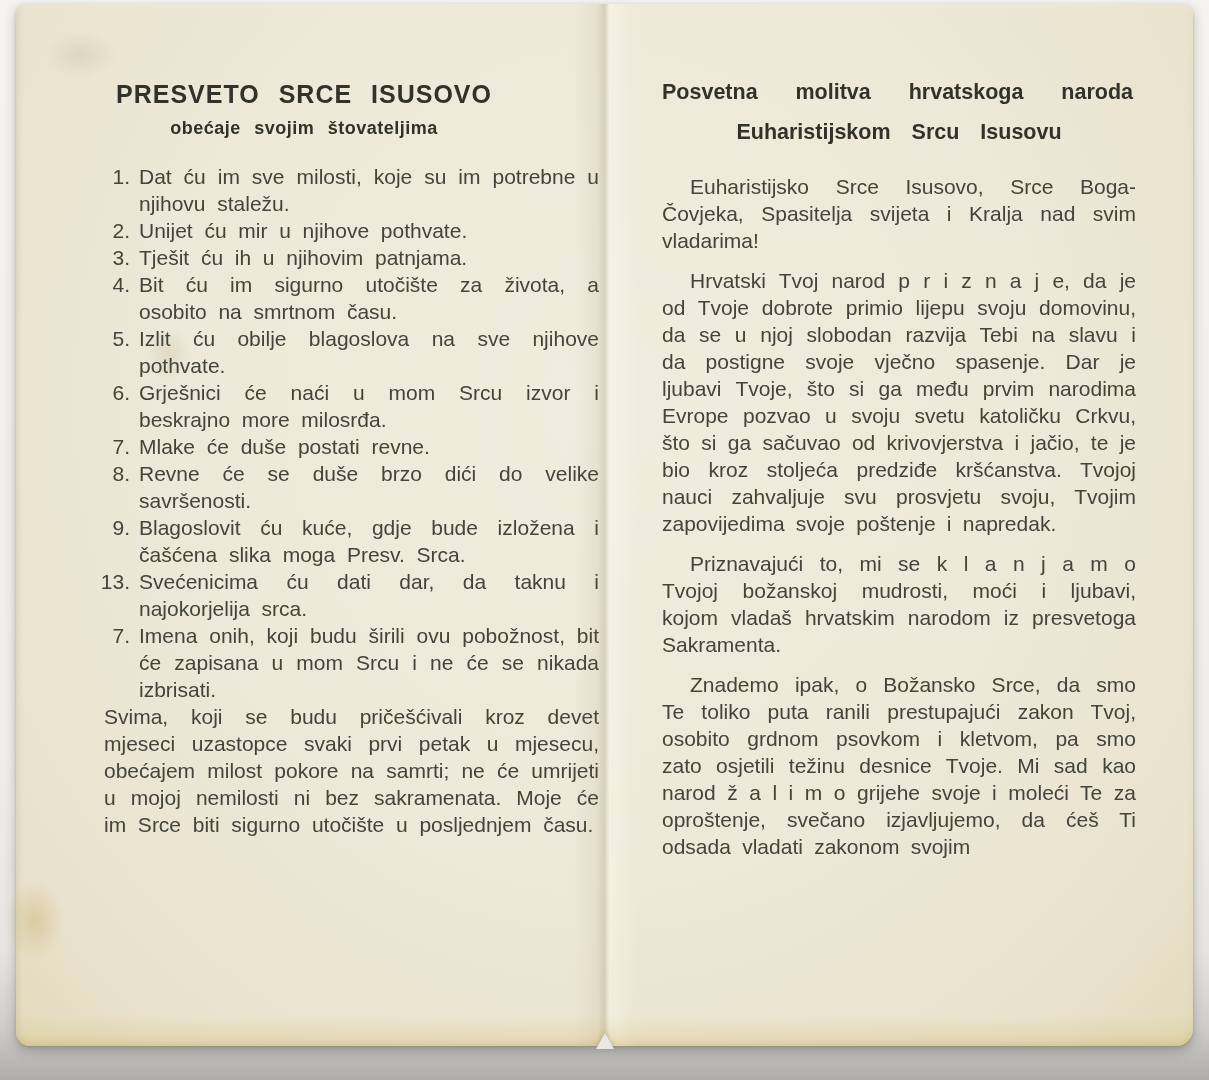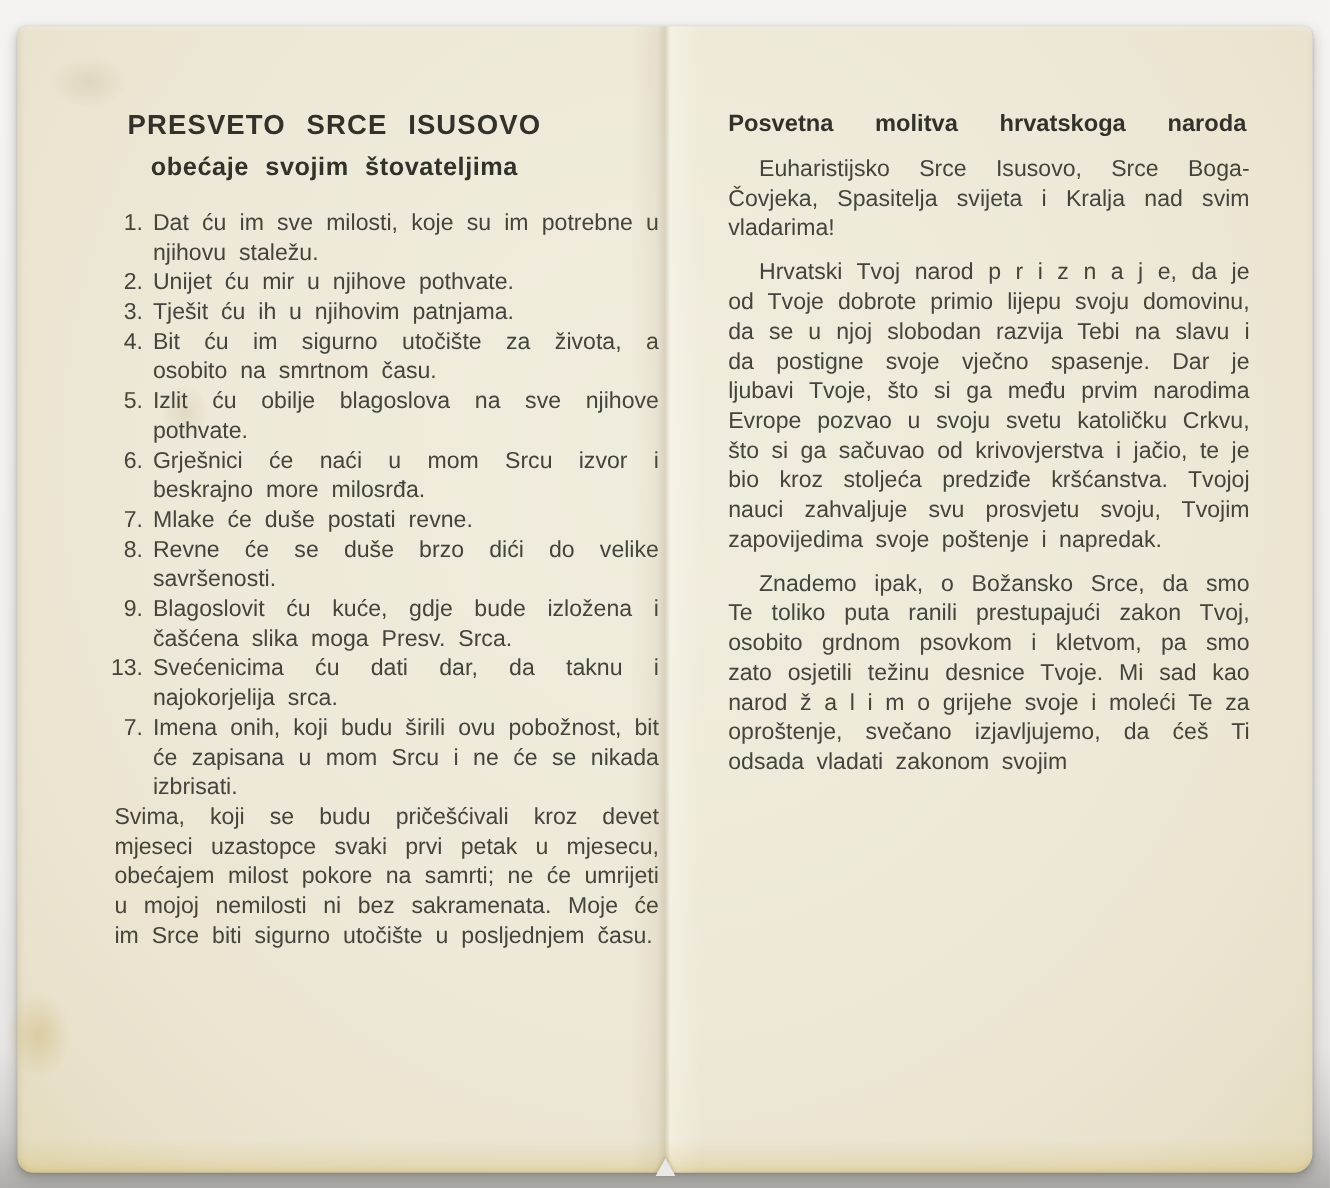--- a/index.html
+++ b/index.html
@@ -2,21 +2,21 @@
 <html lang="hr"><head>
 <meta charset="utf-8">
 <style>
   html,body{margin:0;padding:0;}
   body{
     width:1209px;height:1080px;position:relative;overflow:hidden;
     font-family:"Liberation Sans", sans-serif;
     background:linear-gradient(#f4f3f1 0%, #efeeec 70%, #e6e5e3 88%, #cfcecc 95%, #aeadab 100%);
   }
   .paper{
-    position:absolute;left:16px;top:24px;width:1177px;height:1042px;
+    position:absolute;left:16px;top:4px;width:1177px;height:1042px;
     background:radial-gradient(ellipse at 50% 38%, #f1edde 0%, #ede8d7 55%, #e9e2cd 85%, #e3dabb 100%);
     border-radius:8px 9px 17px 14px;
     box-shadow:0 5px 12px rgba(60,55,40,0.30), 0 1px 3px rgba(60,55,40,0.18),
                inset 0 -4px 9px -4px rgba(170,140,55,0.35),
                inset 0 3px 6px -3px rgba(255,255,250,0.6),
                inset 3px 0 8px -5px rgba(120,100,50,0.25);
   }
   .fold{
     position:absolute;top:0;bottom:0;left:50%;width:64px;transform:translateX(-50%);
     background:linear-gradient(90deg, rgba(0,0,0,0) 0%, rgba(125,105,55,0.08) 38%,
@@ -40,21 +40,21 @@
     background:radial-gradient(closest-side, rgba(160,140,90,0.16), rgba(160,140,90,0));}
   .stain-c{left:130px;top:325px;width:44px;height:52px;
     background:radial-gradient(closest-side, rgba(200,190,160,0.35), rgba(200,190,160,0));}
 
   .page-col{position:absolute;top:76px;color:#45443c;}
   .left-col{left:79px;width:504px;}
   .right-col{left:646px;width:474px;}
 
   .lp-heading{width:418px;text-align:center;margin:0 0 24px 0;}
   .lp-title1{font-size:25px;font-weight:bold;color:#32312a;letter-spacing:1px;word-spacing:11px;margin:0 0 9px 0;}
-  .lp-title2{font-size:23px;font-weight:bold;color:#32312a;letter-spacing:0.5px;word-spacing:8px;margin:0;}
+  .lp-title2{font-size:18px;font-weight:bold;color:#32312a;letter-spacing:0.5px;word-spacing:8px;margin:0;}
 
   .promise{display:flex;font-size:21px;line-height:27px;}
   .promise .num{flex:0 0 35px;text-align:right;}
   .promise .txt{flex:1;margin-left:9px;text-align:justify;word-spacing:0.28em;}
 
   .rp-title1{font-size:21.5px;font-weight:bold;color:#32312a;margin:0 3px 15px 0;
     text-align:justify;text-align-last:justify;}
   .rp-title2{font-size:21.5px;font-weight:bold;color:#32312a;margin:0 0 28px 0;
     text-align:center;word-spacing:15px;}
   .para{font-size:21px;line-height:27px;margin:0 0 13px 0;text-indent:28px;
@@ -132,26 +132,28 @@
         </div>
 
         <div class="promise">
           <span class="txt">Svima, koji se budu pričešćivali kroz devet mjeseci uzastopce svaki prvi petak u mjesecu, obećajem milost pokore na samrti; ne će umrijeti u mojoj nemilosti ni bez sakramenata. Moje će im Srce biti sigurno utočište u posljednjem času.</span>
         </div>
       </div>
   </div>
 
   <div class="page-col right-col">
     <h1 class="rp-title1">Posvetna molitva hrvatskoga naroda</h1>
+    <h2 class="rp-title2">Euharistijskom Srcu Isusovu</h2>
     <div class="paragraphs">
 
         <p class="para">Euharistijsko Srce Isusovo, Srce Boga-Čovjeka, Spasitelja svijeta i Kralja nad svim vladarima!</p>
 
         <p class="para">Hrvatski Tvoj narod p r i z n a j e, da je od Tvoje dobrote primio lijepu svoju domovinu, da se u njoj slobodan razvija Tebi na slavu i da postigne svoje vječno spasenje. Dar je ljubavi Tvoje, što si ga među prvim narodima Evrope pozvao u svoju svetu katoličku Crkvu, što si ga sačuvao od krivovjerstva i jačio, te je bio kroz stoljeća predziđe kršćanstva. Tvojoj nauci zahvaljuje svu prosvjetu svoju, Tvojim zapovijedima svoje poštenje i napredak.</p>
 
+        <p class="para">Priznavajući to, mi se k l a n j a m o Tvojoj božanskoj mudrosti, moći i ljubavi, kojom vladaš hrvatskim narodom iz presvetoga Sakramenta.</p>
 
         <p class="para">Znademo ipak, o Božansko Srce, da smo Te toliko puta ranili prestupajući zakon Tvoj, osobito grdnom psovkom i kletvom, pa smo zato osjetili težinu desnice Tvoje. Mi sad kao narod ž a l i m o grijehe svoje i moleći Te za oproštenje, svečano izjavljujemo, da ćeš Ti odsada vladati zakonom svojim</p>
       </div>
   </div>
 
   <div class="fold"></div>
   <div class="edge-tint"></div>
   <div class="notch"></div>
 </div>
 

